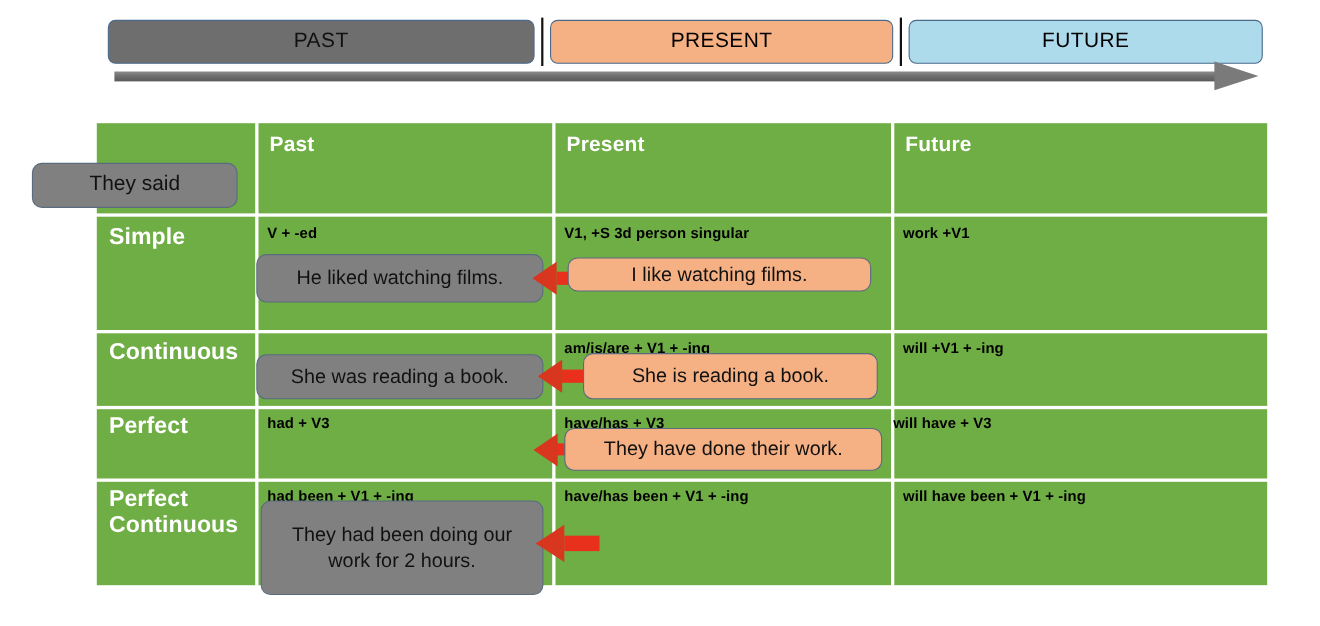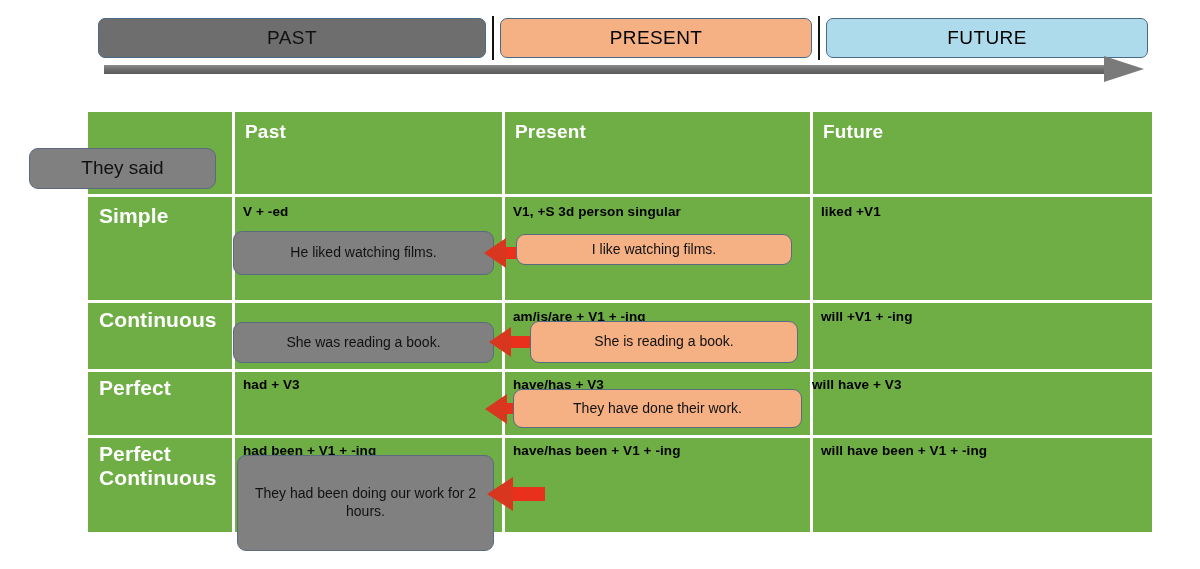--- a/index.html
+++ b/index.html
@@ -71,21 +71,21 @@
 
   
   .bubble{
     position:absolute;
     box-sizing:border-box;
     border:1.5px solid #5a6b80;
     border-radius:9px;
     display:flex;align-items:center;justify-content:center;
     text-align:center;
     color:#111;
-    font-size:14px;
+    font-size:18px;
     line-height:1.28;
     padding:2px 8px;
   }
   .bubble.gray{background:#808080;}
   .bubble.orange{background:#f5b183;}
   .badge-saidtxt{font-size:19px;}
 
   
   .arrow{position:absolute;height:0;}
   .arrow .tail{position:absolute;background:#e8301c;}
@@ -138,21 +138,21 @@
     <div class="ghead" style="left:735px;top:9px;">Future</div>
 
     <div class="gcell" style="left:0px;top:85px;width:144px;height:103px;"></div>
     <div class="gcell" style="left:147px;top:85px;width:267px;height:103px;"></div>
     <div class="gcell" style="left:417px;top:85px;width:305px;height:103px;"></div>
     <div class="gcell" style="left:725px;top:85px;width:339px;height:103px;"></div>
 
     <div class="grow-label" style="left:11px;top:92px;">Simple</div>
     <div class="gformula" style="left:155px;top:92px;">V + -ed</div>
     <div class="gformula" style="left:425px;top:92px;">V1, +S 3d person singular</div>
-    <div class="gformula" style="left:733px;top:92px;">liked +V1</div>
+    <div class="gformula" style="left:733px;top:92px;">work +V1</div>
 
     <div class="gcell" style="left:0px;top:191px;width:144px;height:66px;"></div>
     <div class="gcell" style="left:147px;top:191px;width:267px;height:66px;"></div>
     <div class="gcell" style="left:417px;top:191px;width:305px;height:66px;"></div>
     <div class="gcell" style="left:725px;top:191px;width:339px;height:66px;"></div>
 
     <div class="grow-label" style="left:11px;top:196px;">Continuous</div>
     <div class="gformula" style="left:155px;top:212px;">was/were + V1 + -ing</div>
     <div class="gformula" style="left:425px;top:197px;">am/is/are + V1 + -ing</div>
     <div class="gformula" style="left:733px;top:197px;">will +V1 + -ing</div>
@@ -208,21 +208,21 @@
   </div>
 
   <div class="arrow" style="left:485px;top:408px;">
     <div class="tail" style="left:20px;top:-5px;width:24px;height:11px;"></div>
     <div class="head" style="left:0px;top:-14px;"></div>
   </div>
   <div class="bubble orange" style="left:513px;top:389px;width:289px;height:39px;">
     <span>They have done their work.</span>
   </div>
 
-  <div class="bubble gray" style="left:237px;top:455px;width:257px;height:96px;">
+  <div class="bubble gray" style="left:237px;top:455px;width:257px;height:86px;">
     <span>They had been doing our work for 2 hours.</span>
   </div>
   <div class="arrow" style="left:487px;top:494px;">
     <div class="tail" style="left:26px;top:-7px;width:32px;height:14px;"></div>
     <div class="head big" style="left:0px;top:-17px;"></div>
   </div>
 
 </div>
 
 </body></html>

